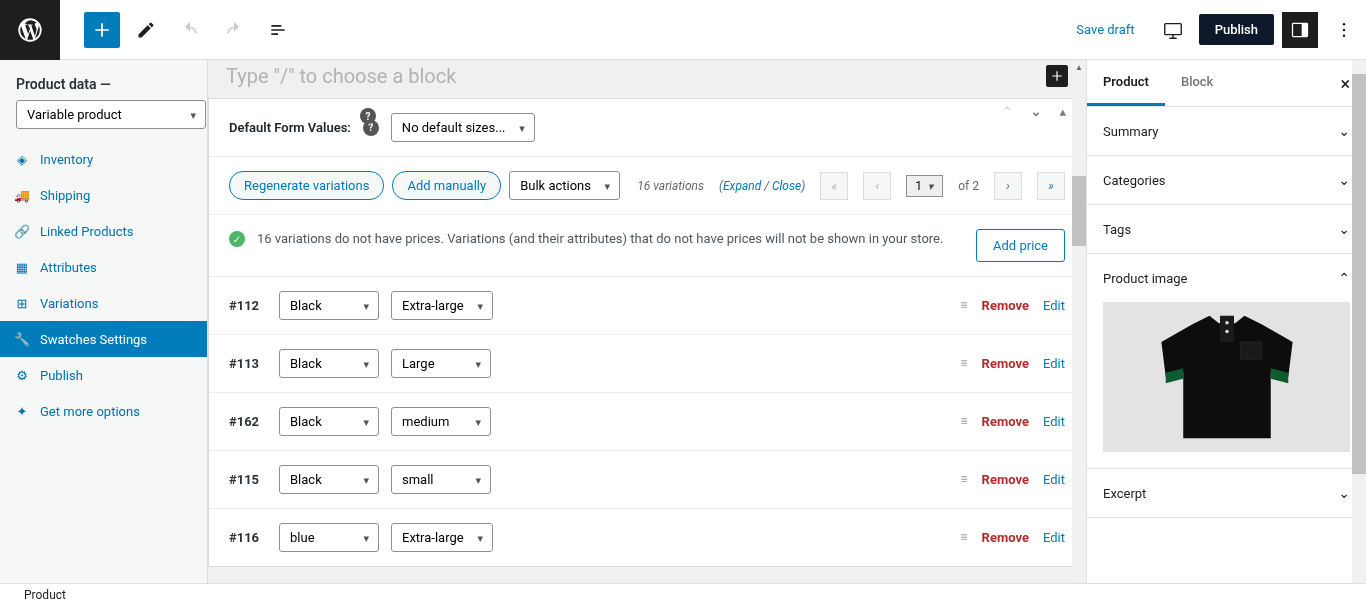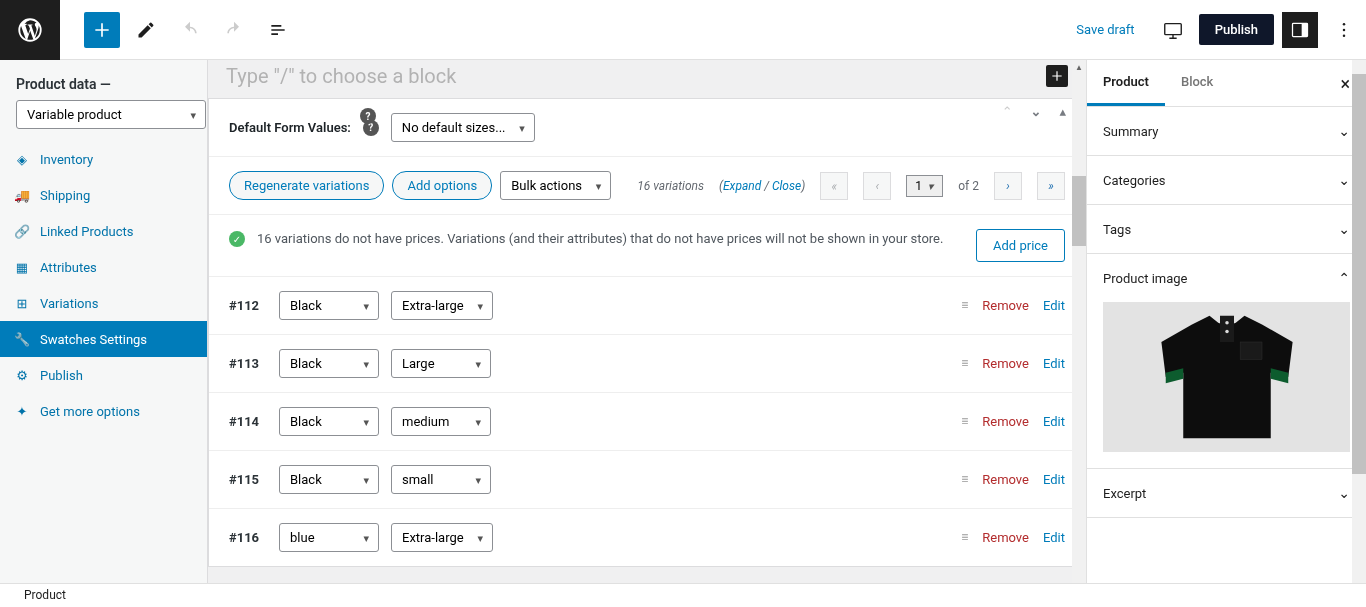--- a/index.html
+++ b/index.html
@@ -56,21 +56,21 @@
     
     .notice-row { padding: 14px 20px; display: flex; align-items: flex-start; gap: 12px; border-bottom: 1px solid #eee; }
     .notice-check { width: 16px; height: 16px; background: #4ab866; border-radius: 50%; display: flex; align-items: center; justify-content: center; color: #fff; font-size: 10px; flex-shrink: 0; margin-top: 2px; }
     .notice-text { flex: 1; color: #50575e; font-size: 13px; line-height: 1.5; }
     .add-price-btn { border: 1px solid #007cba; color: #007cba; background: #fff; padding: 8px 16px; border-radius: 3px; cursor: pointer; font-size: 13px; align-self: center; }
     
     .variation-row { padding: 14px 20px; display: flex; align-items: center; gap: 12px; border-bottom: 1px solid #eee; }
     .var-id { font-weight: 700; color: #2c3338; font-size: 13px; min-width: 38px; }
     .var-actions { margin-left: auto; display: flex; align-items: center; gap: 14px; }
     .drag-handle { color: #999; cursor: move; font-size: 12px; line-height: 0.7; }
-    .remove-link { color: #b32d2e; cursor: pointer; font-size: 13px; }
+    .remove-link { color: #b32d2e; cursor: pointer; font-size: 13px; font-weight: bold; }
     .edit-link { color: #007cba; cursor: pointer; font-size: 13px; text-align: center; }
     
     
     .tabs-row { display: flex; align-items: center; border-bottom: 1px solid #e0e0e0; }
     .tab { padding: 14px 16px; font-size: 13px; color: #757575; cursor: pointer; border-bottom: 3px solid transparent; font-weight: 500; }
     .tab.active { color: #1e1e1e; border-bottom-color: #007cba; font-weight: 600; }
     .tab-close { margin-left: auto; padding: 0 16px; cursor: pointer; font-size: 18px; color: #1e1e1e; }
     .panel-section { border-bottom: 1px solid #e0e0e0; }
     .panel-toggle { padding: 16px; display: flex; align-items: center; justify-content: space-between; cursor: pointer; font-size: 13px; color: #1e1e1e; }
     .chev { font-size: 14px; color: #1e1e1e; }
@@ -218,21 +218,21 @@
         <span class="help-circle">?</span>
         <span class="select-wrap">
           <select class="select-box">
             <option>No default sizes...</option>
           </select>
         </span>
       </div>
 
       <div class="variations-toolbar">
         <button class="btn-outline">Regenerate variations</button>
-        <button class="btn-outline">Add options</button>
+        <button class="btn-outline">Add manually</button>
         <span class="select-wrap">
           <select class="select-box" style="min-width:110px;">
             <option>Bulk actions</option>
           </select>
         </span>
         <div class="variations-info">
           <span>16 variations</span>
           <span>(<a>Expand</a><span> / </span><a>Close</a>)</span>
           <span class="pager-btn">«</span>
           <span class="pager-btn">‹</span>
@@ -267,21 +267,21 @@
         <span class="var-id">#113</span>
         <span class="select-wrap"><select class="select-box" style="min-width:100px;"><option>Black</option></select></span>
         <span class="select-wrap"><select class="select-box" style="min-width:100px;"><option>Large</option></select></span>
         <div class="var-actions">
           <span class="drag-handle">≡</span>
           <span class="remove-link">Remove</span>
           <span class="edit-link">Edit</span>
         </div>
       </div>
       <div class="variation-row">
-        <span class="var-id">#114</span>
+        <span class="var-id">#162</span>
         <span class="select-wrap"><select class="select-box" style="min-width:100px;"><option>Black</option></select></span>
         <span class="select-wrap"><select class="select-box" style="min-width:100px;"><option>medium</option></select></span>
         <div class="var-actions">
           <span class="drag-handle">≡</span>
           <span class="remove-link">Remove</span>
           <span class="edit-link">Edit</span>
         </div>
       </div>
       <div class="variation-row">
         <span class="var-id">#115</span>

